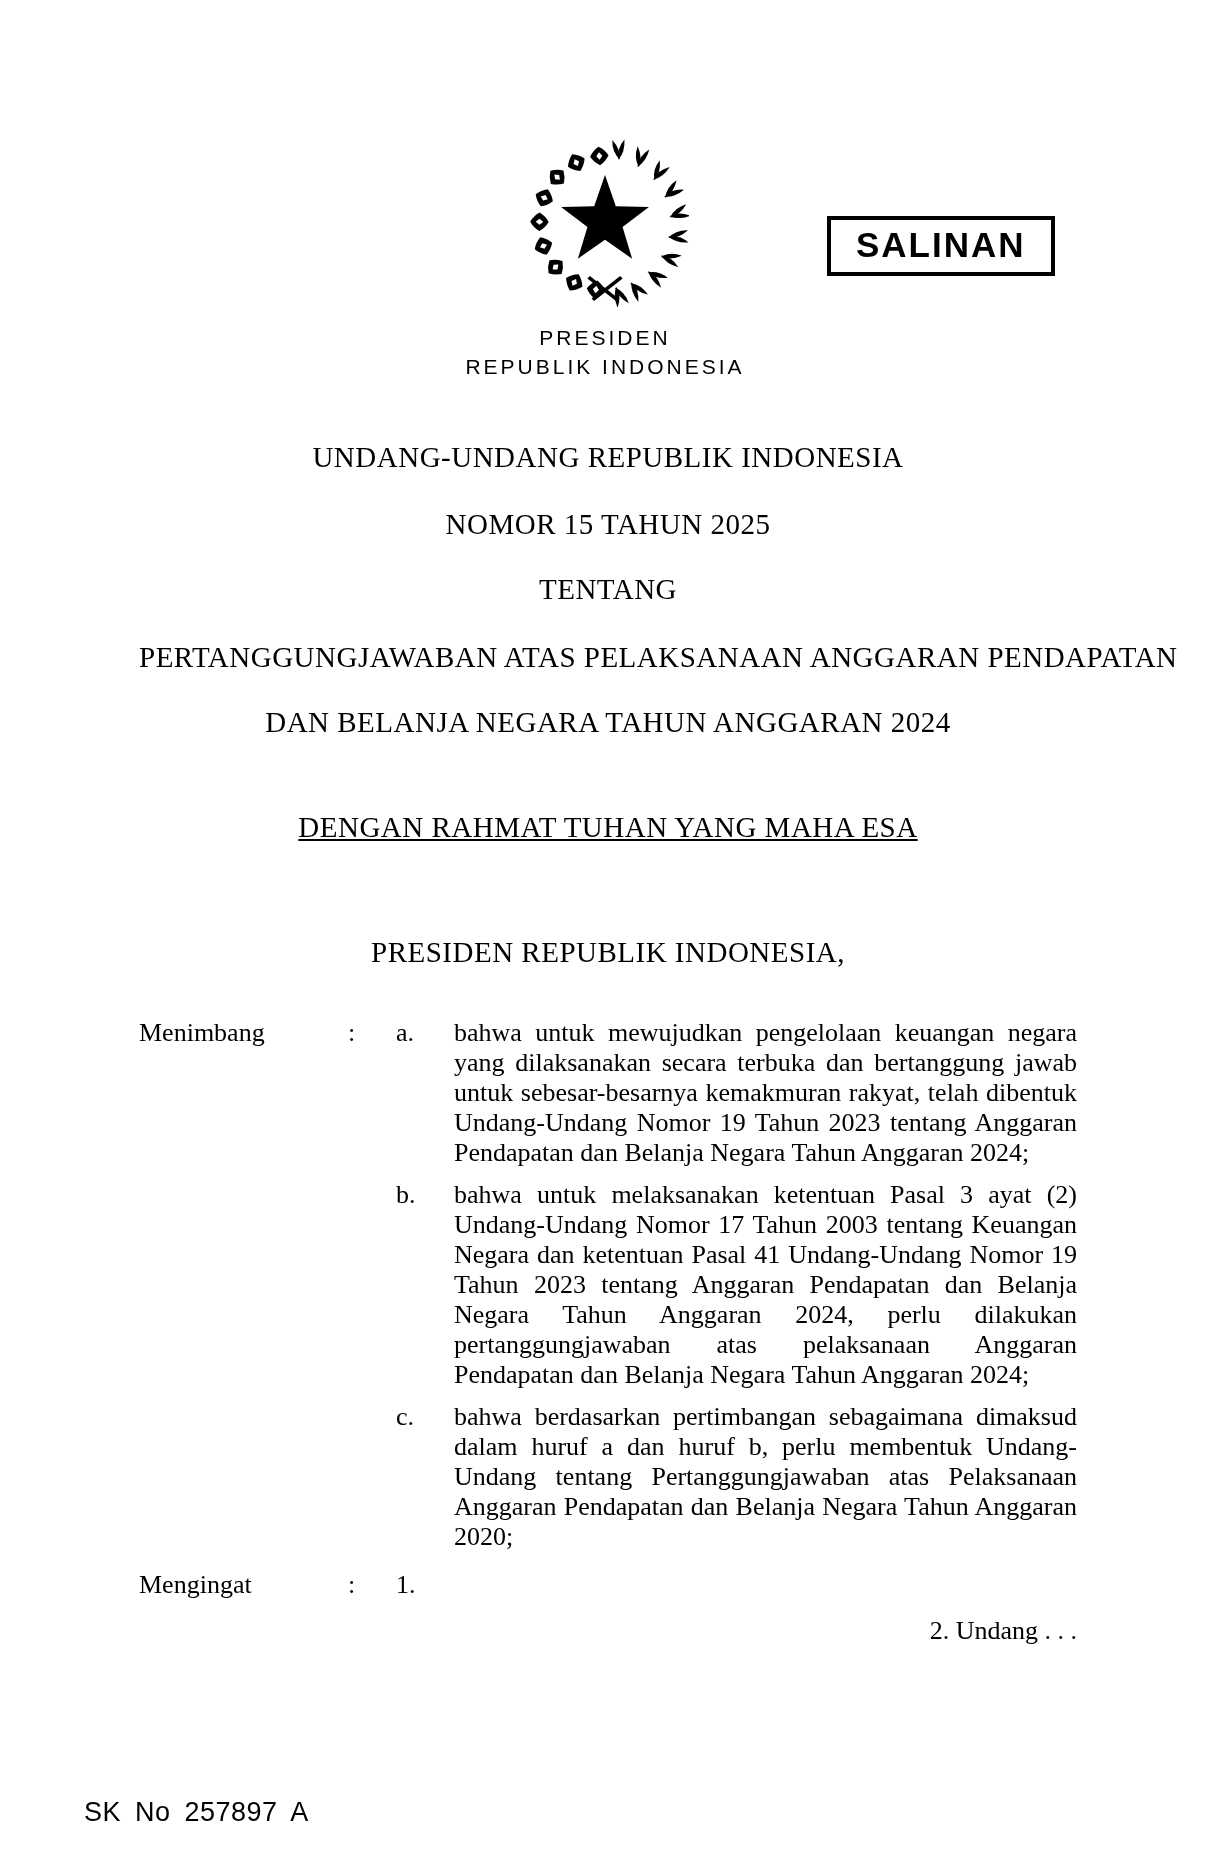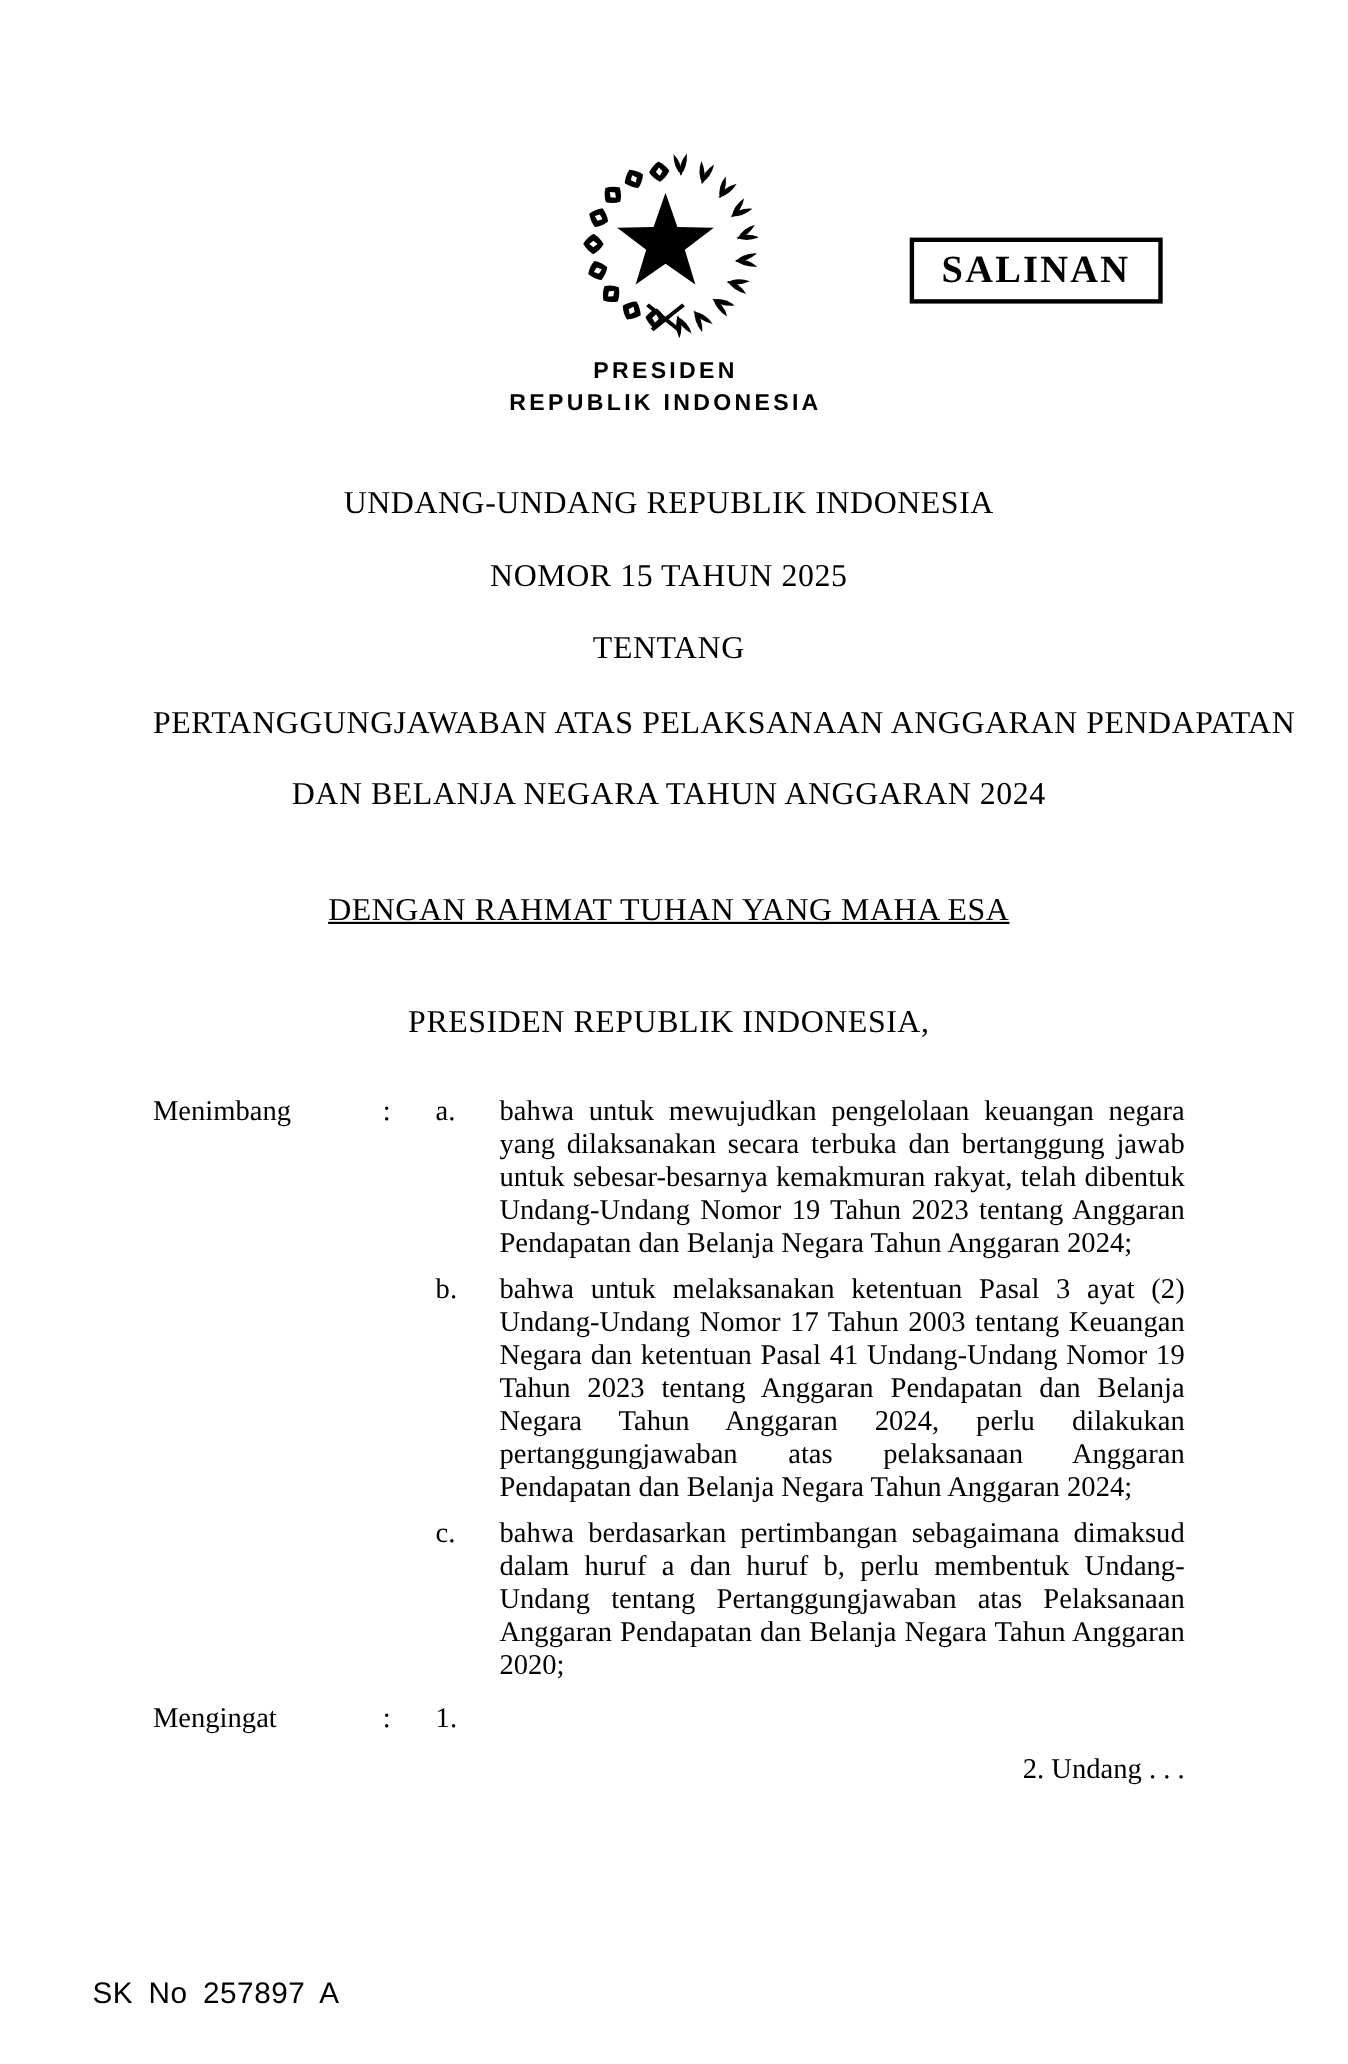--- a/index.html
+++ b/index.html
@@ -19,33 +19,33 @@
     width: 168px;
     height: 168px;
   }
   .presiden-header {
     position: absolute;
     left: 450px;
     top: 323px;
     width: 310px;
     text-align: center;
     font-family: "Liberation Sans", sans-serif;
-    font-weight: bold;
+    font-weight: normal;
     font-size: 21px;
     line-height: 29px;
     letter-spacing: 3px;
     white-space: nowrap;
   }
   .salinan-box {
     position: absolute;
     left: 827px;
     top: 216px;
     border: 4px solid #000;
     padding: 5px 25px 7px 25px;
-    font-family: Liberation Serif, serif;
+    font-family: Liberation Sans, sans-serif;
     font-weight: bold;
     font-size: 35px;
     letter-spacing: 2px;
     line-height: 40px;
   }
   .content {
     position: absolute;
     left: 139px;
     top: 0;
     width: 938px;
@@ -56,21 +56,21 @@
     line-height: 35px;
     letter-spacing: 0.5px;
     white-space: nowrap;
   }
   .t1 { margin-top: 440px; }
   .t2 { margin-top: 32px; }
   .t3 { margin-top: 30px; }
   .t4 { margin-top: 33px; }
   .t5 { margin-top: 30px; }
   .t6 { margin-top: 70px; text-decoration: underline; }
-  .t7 { margin-top: 67px; }
+  .t7 { margin-top: 90px; }
   .clause-row {
     display: flex;
     align-items: flex-start;
     font-size: 26px;
     line-height: 30px;
     gap: 21px;
   }
   .m-first { margin-top: 48px; }
   .m-next  { margin-top: 12px; }
   .m-sect  { margin-top: 18px; }

